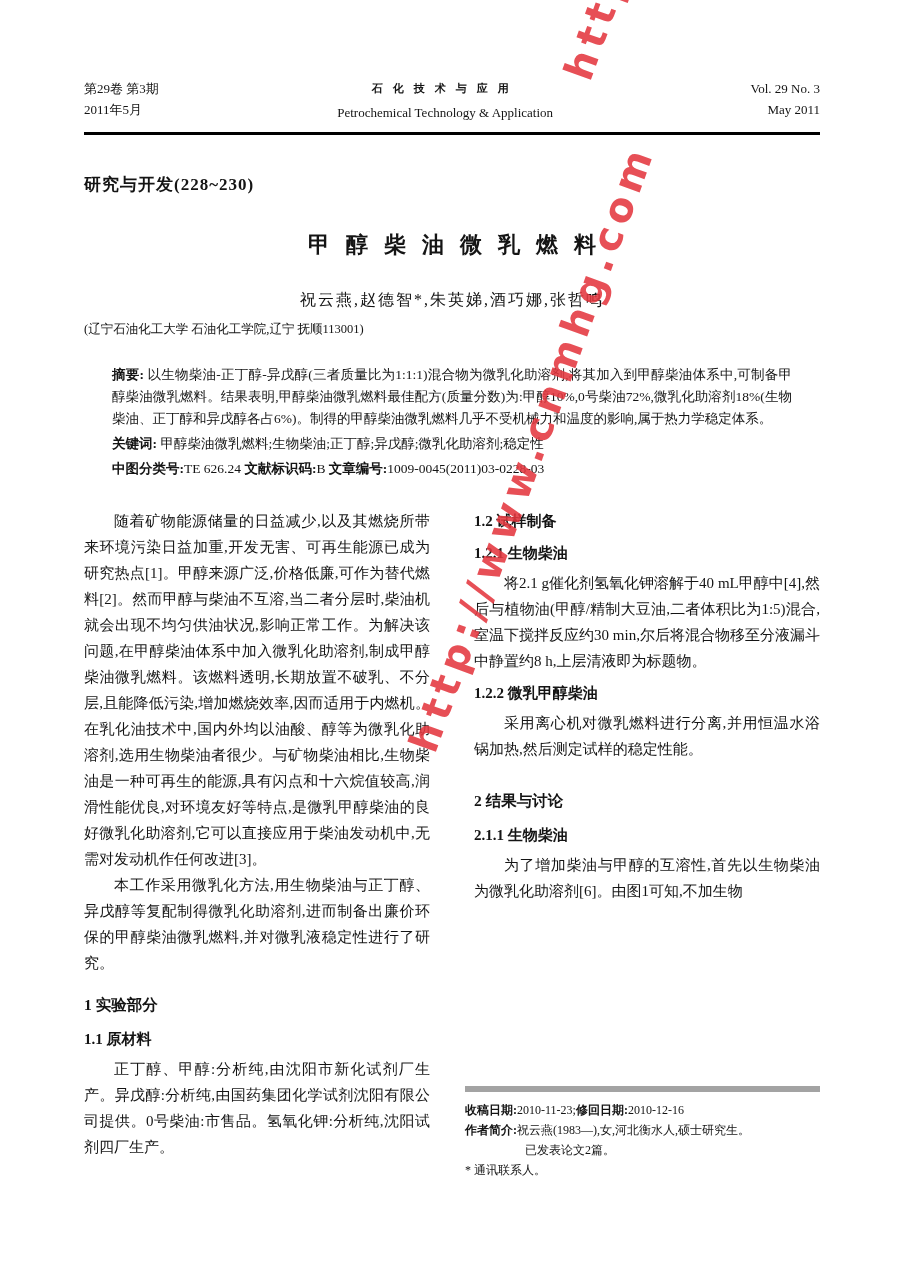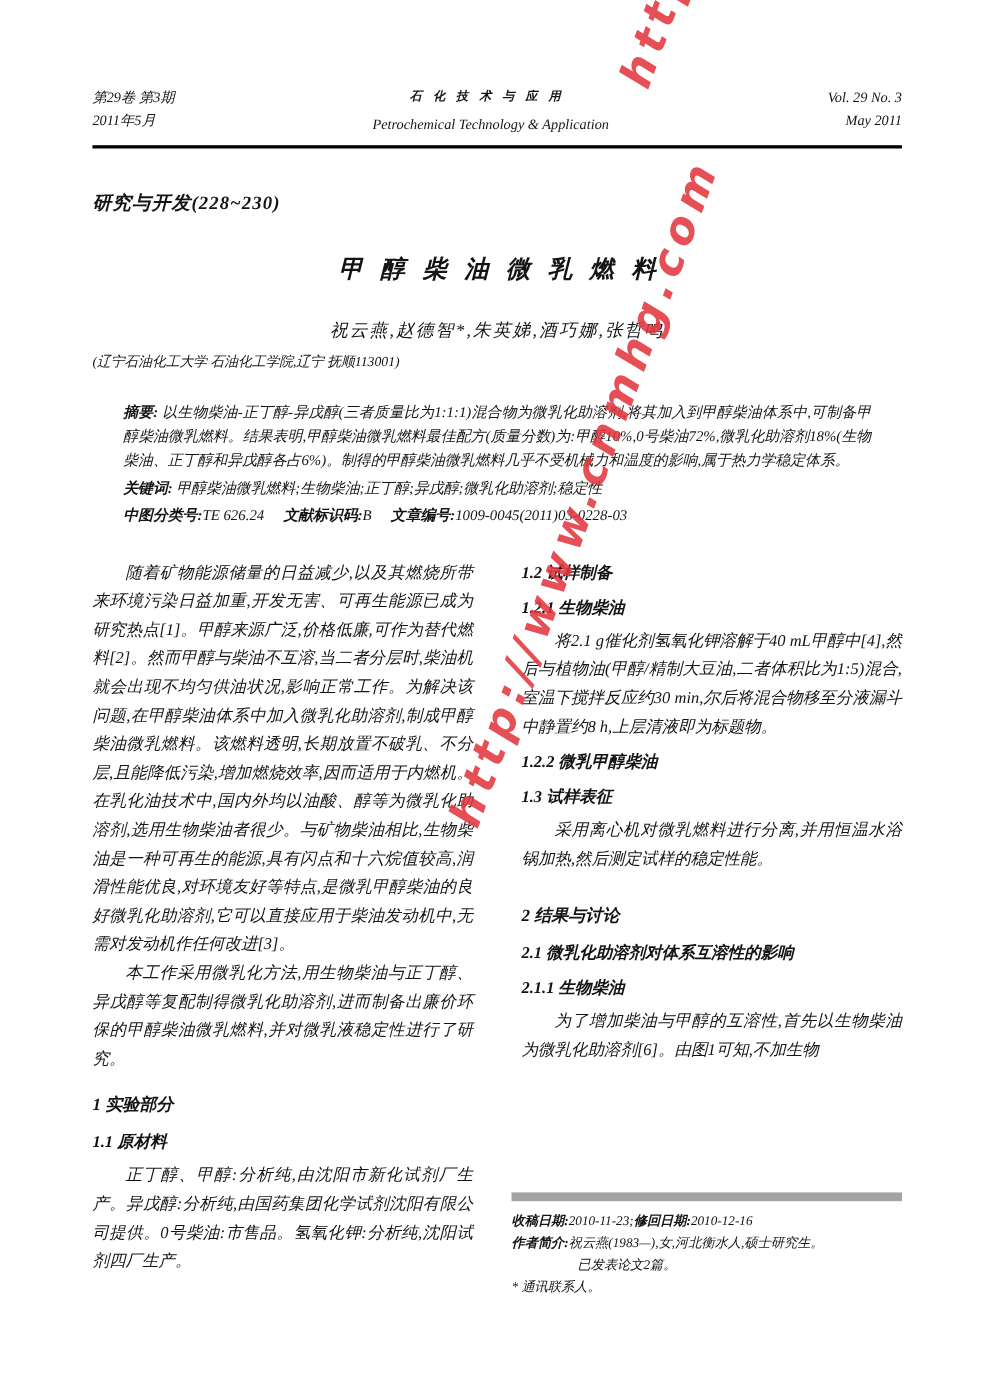--- a/index.html
+++ b/index.html
@@ -8,21 +8,20 @@
     background: #ffffff;
     overflow: hidden;
     font-family: "Liberation Serif", serif;
     color: #141414;
   }
   .page {
     position: relative;
     width: 904px; height: 1206px;
     box-sizing: border-box;
     padding: 78px 84px 0 84px;
-    font-style: italic;
   }
   
   .header {
     display: flex;
     justify-content: space-between;
     align-items: flex-start;
     font-size: 13px;
     line-height: 21px;
   }
   .h-left { text-align: left; }
@@ -66,21 +65,21 @@
   }
   
   .abs-block {
     margin: 26px 28px 0 28px;
     font-size: 13.5px;
     line-height: 22px;
     text-align: justify;
   }
   .abs-block.tight { margin-top: 3px; }
   .blabel { font-weight: bold; }
-  .gap { margin-left: 14px; }
+  .gap { }
   
   .columns {
     display: flex;
     gap: 44px;
     margin-top: 28px;
   }
   .col {
     width: 355px;
     font-size: 15px;
     line-height: 26px;
@@ -97,21 +96,21 @@
     font-size: 15px;
     margin: 6px 0 4px 0;
   }
   .h-section2 { margin-top: 26px; }
   
   .footnote {
     position: absolute;
     right: 84px;
     bottom: 26px;
     width: 355px;
-    border-top: 8px solid #a3a3a3;
+    border-top: 6px solid #a3a3a3;
     padding-top: 8px;
     font-size: 12px;
     line-height: 20px;
   }
   .fn-cont { padding-left: 60px; }
   
   .watermark {
     position: absolute;
     width: max-content;
     font-family: "DejaVu Sans", sans-serif;
@@ -182,24 +181,22 @@
       <p class="para">本工作采用微乳化方法,用生物柴油与正丁醇、异戊醇等复配制得微乳化助溶剂,进而制备出廉价环保的甲醇柴油微乳燃料,并对微乳液稳定性进行了研究。</p>
       <div class="h-num">1 实验部分</div>
       <div class="h-sub">1.1 原材料</div>
       <p class="para">正丁醇、甲醇:分析纯,由沈阳市新化试剂厂生产。异戊醇:分析纯,由国药集团化学试剂沈阳有限公司提供。0号柴油:市售品。氢氧化钾:分析纯,沈阳试剂四厂生产。</p>
     </div>
     <div class="col">
       <div class="h-sub" style="margin-top:0">1.2 试样制备</div>
       <div class="h-sub">1.2.1 生物柴油</div>
       <p class="para">将2.1 g催化剂氢氧化钾溶解于40 mL甲醇中[4],然后与植物油(甲醇/精制大豆油,二者体积比为1:5)混合,室温下搅拌反应约30 min,尔后将混合物移至分液漏斗中静置约8 h,上层清液即为标题物。</p>
       <div class="h-sub">1.2.2 微乳甲醇柴油</div>
-      <div class="h-sub">1.3 试样表征</div>
       <p class="para">采用离心机对微乳燃料进行分离,并用恒温水浴锅加热,然后测定试样的稳定性能。</p>
       <div class="h-num h-section2">2 结果与讨论</div>
-      <div class="h-sub">2.1 微乳化助溶剂对体系互溶性的影响</div>
       <div class="h-sub">2.1.1 生物柴油</div>
       <p class="para">为了增加柴油与甲醇的互溶性,首先以生物柴油为微乳化助溶剂[6]。由图1可知,不加生物</p>
     </div>
   </div>
 
   <div class="footnote">
     <div>
       <span class="blabel">收稿日期:</span><span>2010-11-23;</span><span class="blabel">修回日期:</span><span>2010-12-16</span>
     </div>
     <div>

